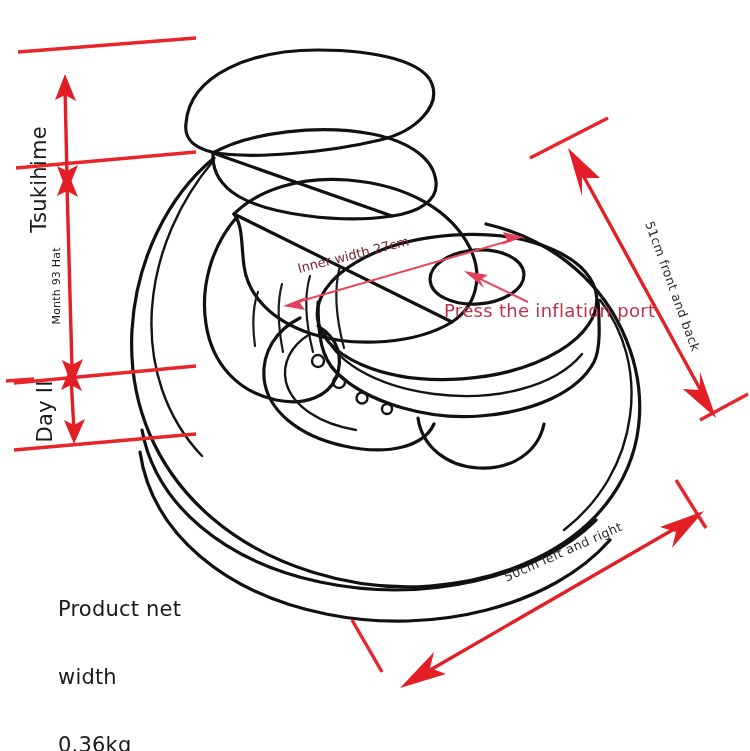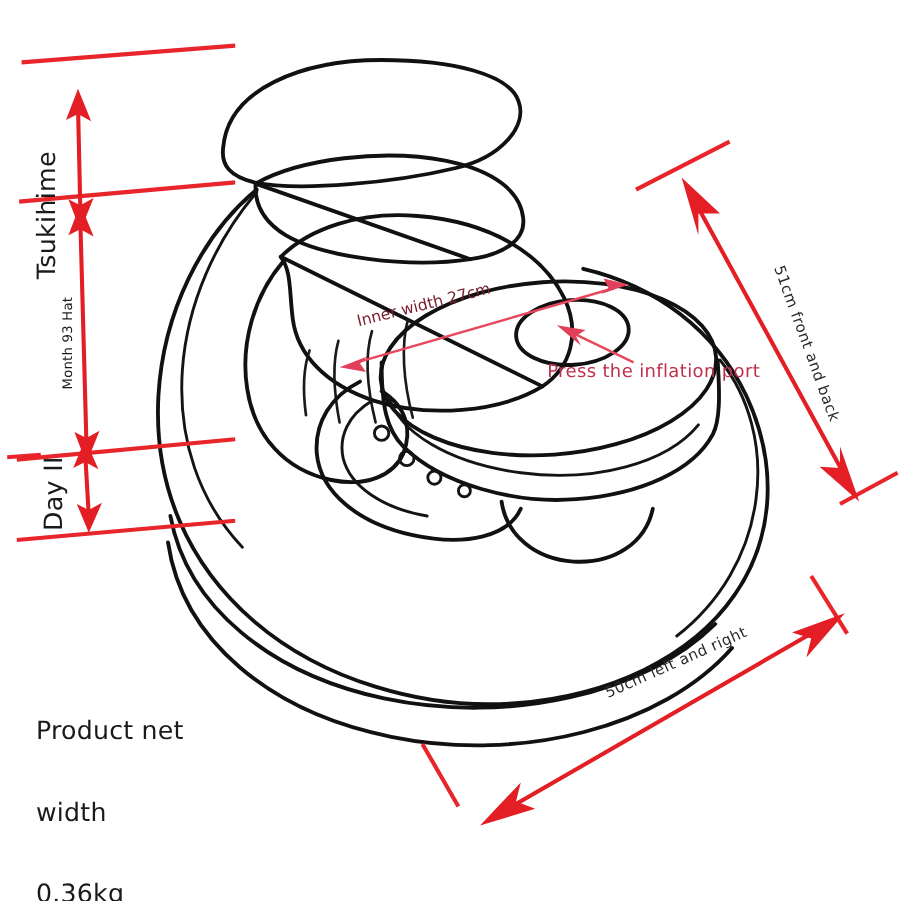--- a/index.html
+++ b/index.html
@@ -59,34 +59,35 @@
   }
   
   #lbl-weight {
     left: 30px;
     top: 553px;
     font-size: 21px;
     letter-spacing: 0.2px;
   }
   #lbl-weight .wline {
     display: block;
+    margin-left: 28px;
   }
   
   #lbl-inner-width {
     left: 298px;
     top: 262px;
     font-size: 13px;
     color: #7a2230;
     transform: rotate(-14deg);
     transform-origin: left center;
   }
   #lbl-port {
-    left: 456px;
+    left: 444px;
     top: 301px;
-    font-size: 15px;
+    font-size: 18px;
     color: #c0304a;
     letter-spacing: 0.3px;
     text-align: center;
   }
   #lbl-front-back {
     left: 649px;
     top: 215px;
     font-size: 12.5px;
     color: #2a2a2a;
     letter-spacing: 0.4px;

